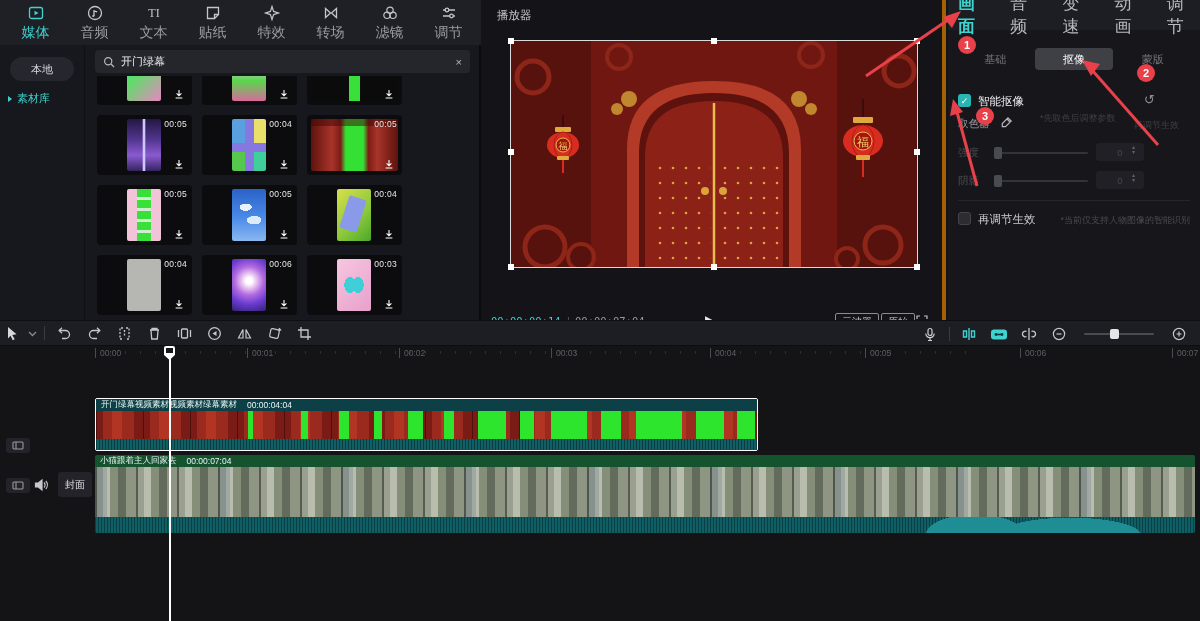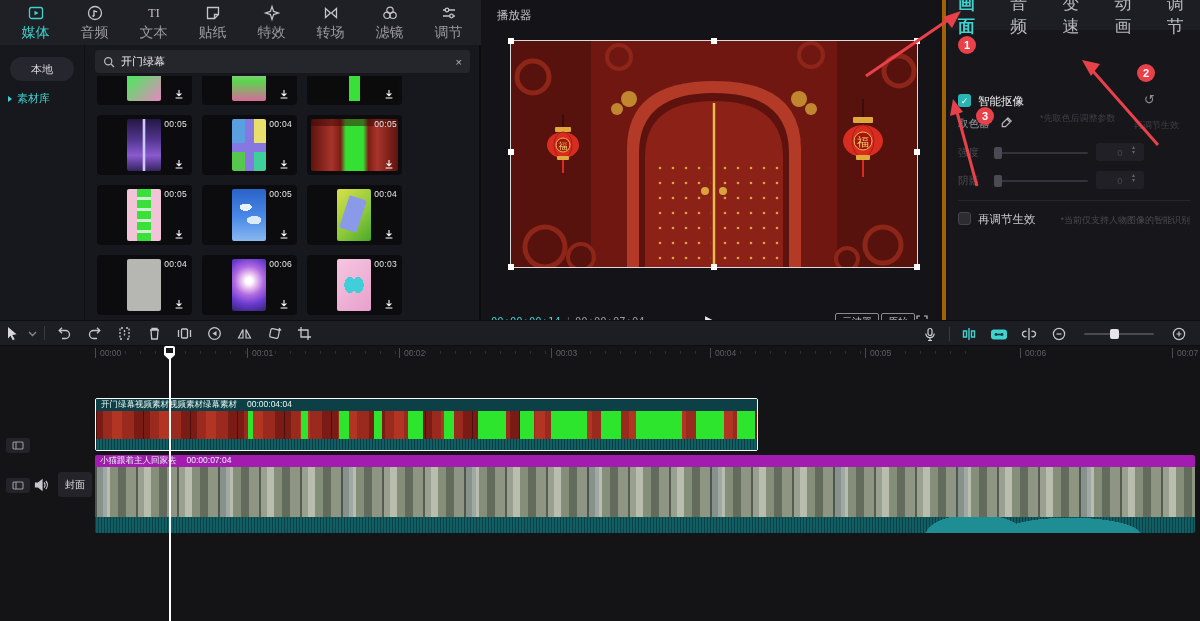--- a/index.html
+++ b/index.html
@@ -70,21 +70,21 @@
   .tdiv{width:1px;height:14px;background:#3a3a40;margin:0 4px;flex:0 0 aupx}
   .tl-right{position:absolute;right:6px;top:0;height:26px;display:flex;align-items:center}
   .zoom-slider{position:relative;width:70px;height:2px;background:#4a4a50;border-radius:1px;margin:0 10px}
   .zoom-handle{position:absolute;left:26px;top:-4px;width:9px;height:10px;background:#e6e6ea;border-radius:2px}
   .ruler{position:absolute;left:0;top:346px;width:968px;height:18px}
   .ruler .minor{position:absolute;left:95px;right:0;top:5px;height:3px;background:repeating-linear-gradient(90deg,#2e2e34 0 1px,transparent 1px 15px)}
   .rl{position:absolute;top:2px;font-size:8.5px;color:#5e5e66;padding-left:4px;border-left:1px solid #4a4a52}
   .gutter-ico{position:absolute;width:24px;height:15px;background:#232329;border-radius:3px;display:flex;align-items:center;justify-content:center;color:#9a9aa0}
   .cover-btn{position:absolute;left:58px;top:472px;width:34px;height:25px;background:#232329;border-radius:3px;color:#e0e0e4;font-size:10px;display:flex;align-items:center;justify-content:center;cursor:pointer}
   .clip{position:absolute;border-radius:2px;overflow:hidden}
-  .clip-head{height:12px;display:flex;align-items:flex-start;gap:10px;padding-left:5px;white-space:nowrap;overflow:hidden}
+  .clip-head{height:12px;display:flex;align-items:center;gap:10px;padding-left:5px;white-space:nowrap;overflow:hidden}
   .clip-head .nm,.clip-head .du{font-size:8.5px;color:#eaf6f6}
   .film1{height:28px;background:
     linear-gradient(#2ee52e,#2ee52e) 152px 0/5px 100% no-repeat,
     linear-gradient(#2ee52e,#2ee52e) 205px 0/7px 100% no-repeat,
     linear-gradient(#2ee52e,#2ee52e) 243px 0/10px 100% no-repeat,
     linear-gradient(#2ee52e,#2ee52e) 278px 0/8px 100% no-repeat,
     linear-gradient(#2ee52e,#2ee52e) 312px 0/15px 100% no-repeat,
     linear-gradient(#2ee52e,#2ee52e) 348px 0/10px 100% no-repeat,
     linear-gradient(#2ee52e,#2ee52e) 382px 0/28px 100% no-repeat,
     linear-gradient(#2ee52e,#2ee52e) 424px 0/14px 100% no-repeat,
@@ -414,20 +414,25 @@
   </div>
 
   <div class="panel-right">
     <div class="insp-tabs">
       <span class="insp-tab active">画面</span>
       <span class="insp-tab">音频</span>
       <span class="insp-tab">变速</span>
       <span class="insp-tab">动画</span>
       <span class="insp-tab">调节</span>
     </div>
+    <div class="subtabs">
+      <span class="subtab">基础</span>
+      <span class="subtab active">抠像</span>
+      <span class="subtab">蒙版</span>
+    </div>
 
     <span class="chk on" style="left:10px;top:94px">✓</span>
     <span class="sec-title" style="left:30px;top:94px">智能抠像</span>
     <span class="reset" style="left:196px;top:92px">↺</span>
 
     <span class="dim-lbl" style="left:10px;top:117px;color:#9a9aa0">取色器</span>
     <span style="position:absolute;left:52px;top:116px">
         <svg width="13" height="13" viewBox="0 0 13 13" fill="none" stroke="#b8b8be" stroke-width="1.2">
           <path d="M8 1.8l3.2 3.2L5.5 10.7H2.3V7.5zM7 3l3 3"></path>
         </svg>
@@ -608,21 +613,21 @@
   <div class="clip" style="left:95px;top:398px;width:663px;height:53px;border:1px solid #fff">
     <div class="clip-head" style="background:#0c4046">
       <span class="nm">开门绿幕视频素材视频素材绿幕素材</span>
       <span class="du">00:00:04:04</span>
     </div>
     <div class="film1"></div>
     <div class="wave" style="height:11px"></div>
   </div>
 
   <div class="clip" style="left:95px;top:455px;width:1100px;height:78px">
-    <div class="clip-head" style="background:#a21caf">
+    <div class="clip-head" style="background:#14532d">
       <span class="nm">小猫跟着主人回家去</span>
       <span class="du">00:00:07:04</span>
     </div>
     <div class="film2"></div>
     <div class="wave2"></div>
   </div>
 
   <div class="playhead-line"></div>
   <div class="ph-handle">
     <div class="ph-box"></div>

